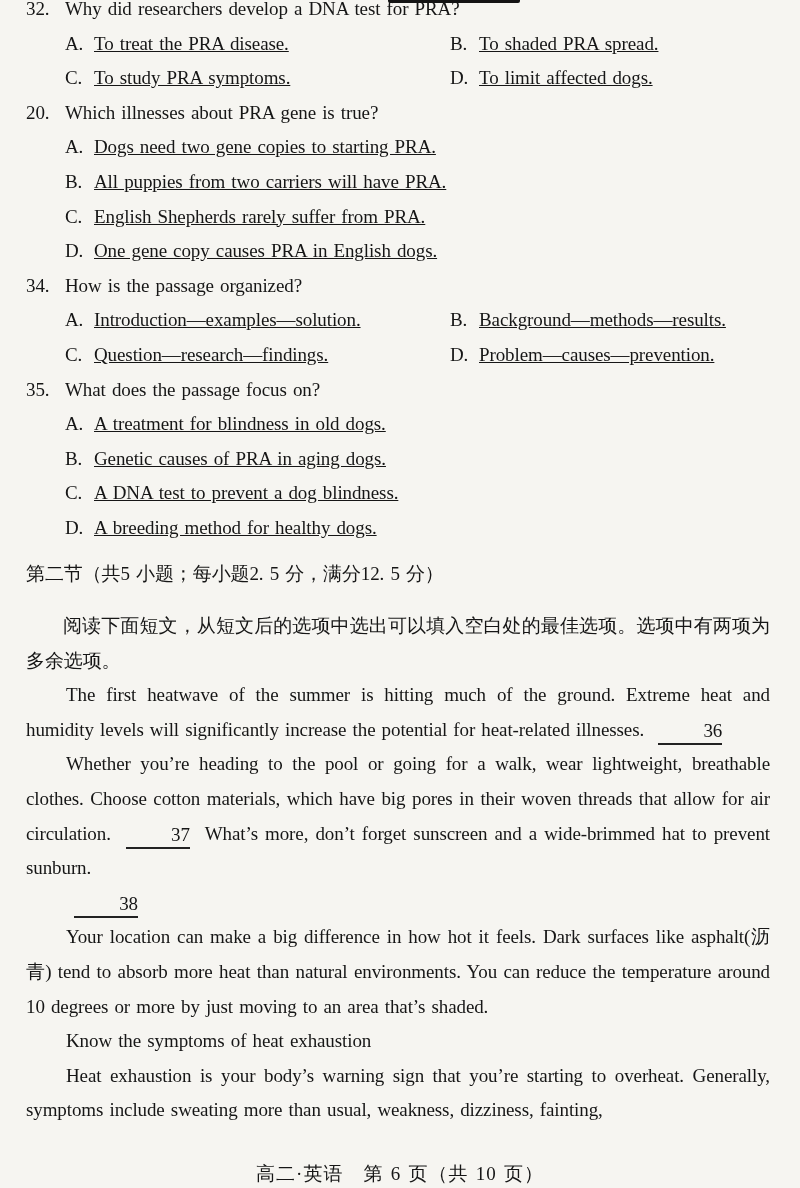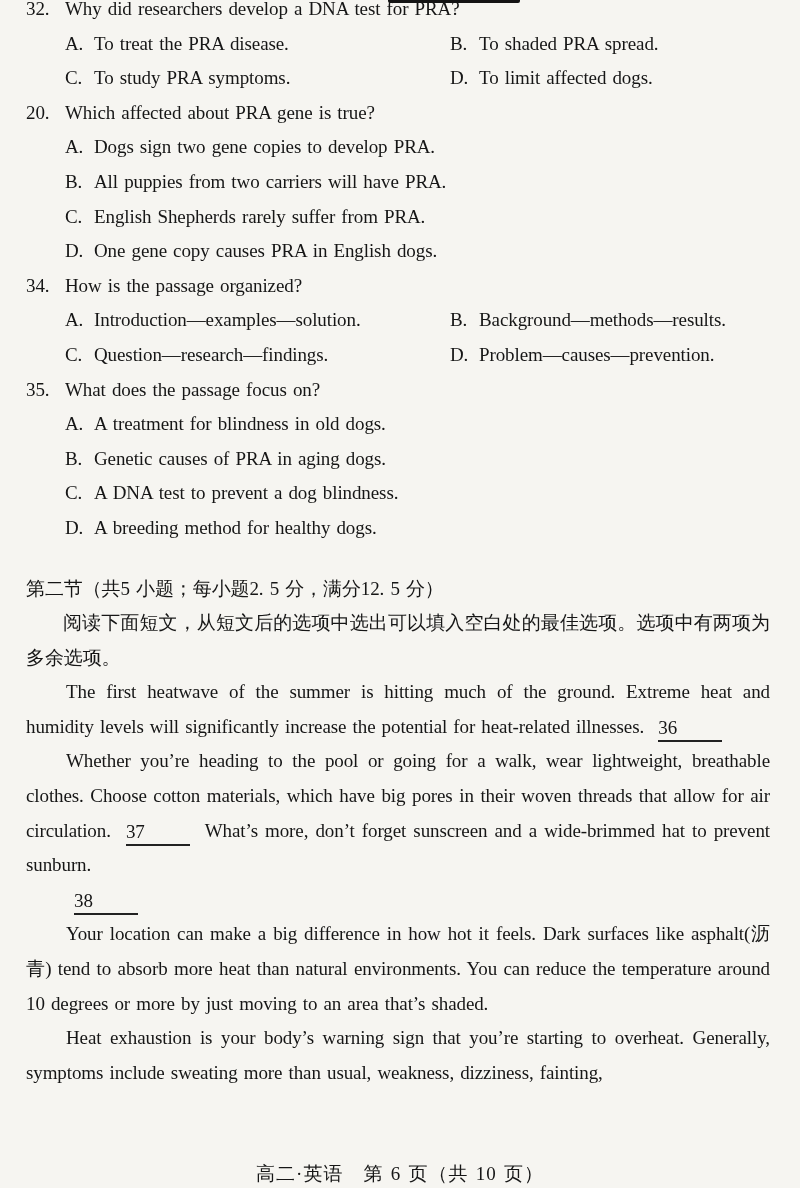--- a/index.html
+++ b/index.html
@@ -13,34 +13,34 @@
     line-height:34.6px;
     color:#161616;
     overflow:hidden;
     letter-spacing:-0.1px;
     word-spacing:1.5px;
   }
   .content { padding:0 30px 0 26px; margin-top:-8px; }
 
   .q-stem  { white-space:nowrap; }
   .q-num   { display:inline-block; min-width:39px; }
-  .opts    { margin-left:39px; }
+  .opts    { margin-left:39px;text-decoration:underline; }
   .opts.two-col { display:grid; grid-template-columns:385px auto; }
   .opt-label { display:inline-block; min-width:29px; }
 
-  .section-head { margin-top:26px; }
-  .instr  { text-indent:37px; text-align:justify; min-height:69px; }
+  .section-head { margin-top:11px; }
+  .instr  { text-indent:37px; text-align:justify; min-height:69px;margin-top:18px; }
   .para   { text-indent:40px; text-align:justify; }
   .p-head { text-indent:40px; }
   .blank-line { margin-left:40px; }
 
   .blank {
     display:inline-block;
     width:64px; height:25px; line-height:26px;
-    text-align:left; text-indent:0;
+    text-align:right; text-indent:0;
     border-bottom:2px solid #222;
     margin:0 8px;
     vertical-align:-1px;
   }
 
   .footer {
     position:absolute; left:0; right:0; top:1157px;
     text-align:center;
     letter-spacing:1px;
   }
@@ -64,23 +64,23 @@
         <div class="q">
           <div class="q-stem"><span class="q-num">32.</span><span class="q-text">Why did researchers develop a DNA test for PRA?</span></div>
           <div class="opts two-col">
             <div class="opt"><span class="opt-label">A.</span><span class="opt-text">To treat the PRA disease.</span></div>
             <div class="opt"><span class="opt-label">B.</span><span class="opt-text">To shaded PRA spread.</span></div>
             <div class="opt"><span class="opt-label">C.</span><span class="opt-text">To study PRA symptoms.</span></div>
             <div class="opt"><span class="opt-label">D.</span><span class="opt-text">To limit affected dogs.</span></div>
           </div>
         </div>
         <div class="q">
-          <div class="q-stem"><span class="q-num">20.</span><span class="q-text">Which affected about PRA gene is true?</span></div>
+          <div class="q-stem"><span class="q-num">20.</span><span class="q-text">Which illnesses about PRA gene is true?</span></div>
           <div class="opts">
-            <div class="opt"><span class="opt-label">A.</span><span class="opt-text">Dogs sign two gene copies to develop PRA.</span></div>
+            <div class="opt"><span class="opt-label">A.</span><span class="opt-text">Dogs need two gene copies to starting PRA.</span></div>
             <div class="opt"><span class="opt-label">B.</span><span class="opt-text">All puppies from two carriers will have PRA.</span></div>
             <div class="opt"><span class="opt-label">C.</span><span class="opt-text">English Shepherds rarely suffer from PRA.</span></div>
             <div class="opt"><span class="opt-label">D.</span><span class="opt-text">One gene copy causes PRA in English dogs.</span></div>
           </div>
         </div>
         <div class="q">
           <div class="q-stem"><span class="q-num">34.</span><span class="q-text">How is the passage organized?</span></div>
           <div class="opts two-col">
             <div class="opt"><span class="opt-label">A.</span><span class="opt-text">Introduction—examples—solution.</span></div>
             <div class="opt"><span class="opt-label">B.</span><span class="opt-text">Background—methods—results.</span></div>
@@ -101,18 +101,19 @@
 
     <div class="section-head">第二节（共5 小题；每小题2. 5 分，满分12. 5 分）</div>
 
     <div class="instr">阅读下面短文，从短文后的选项中选出可以填入空白处的最佳选项。选项中有两项为多余选项。</div>
 
     <div>
         <div class="para"><span>The first heatwave of the summer is hitting much of the ground. Extreme heat and humidity levels will significantly increase the potential for heat-related illnesses.</span> <span class="blank">36</span> </div>
         <div class="para"><span>Whether you’re heading to the pool or going for a walk, wear lightweight, breathable clothes. Choose cotton materials, which have big pores in their woven threads that allow for air circulation.</span> <span class="blank">37</span> <span>What’s more, don’t forget sunscreen and a wide-brimmed hat to prevent sunburn.</span> </div>
         <div class="blank-line"><span class="blank">38</span></div>
         <div class="para"><span>Your location can make a big difference in how hot it feels. Dark surfaces like asphalt(沥青) tend to absorb more heat than natural environments. You can reduce the temperature around 10 degrees or more by just moving to an area that’s shaded.</span> </div>
+        <div class="p-head">Know the symptoms of heat exhaustion</div>
         <div class="para"><span>Heat exhaustion is your body’s warning sign that you’re starting to overheat. Generally, symptoms include sweating more than usual, weakness, dizziness, fainting,</span> </div>
       </div>
   </div>
 
   <div class="footer">高二·英语　第 6 页（共 10 页）</div>
 </div>
 
 </body></html>

